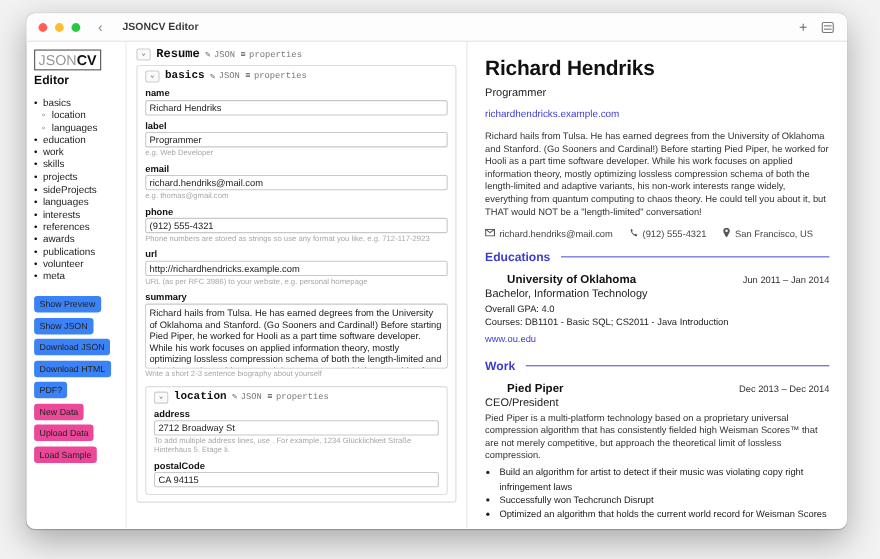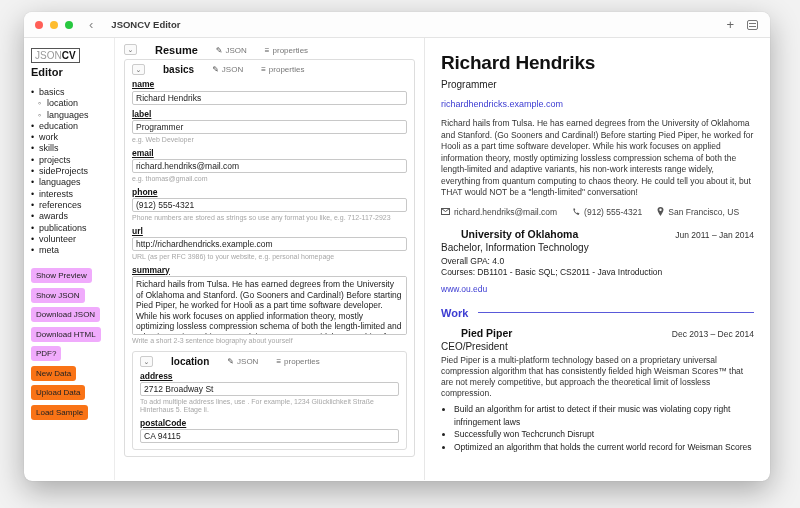--- a/index.html
+++ b/index.html
@@ -17,44 +17,44 @@
   .plus { font-size:13px; line-height:1; }
   .tabs-icon { position:relative; width:11px; height:10px; border:1px solid #777; border-radius:2px; }
   .tabs-icon::before { content:""; position:absolute; left:1px; right:1px; top:2px; height:1px; background:#777; }
   .tabs-icon::after { content:""; position:absolute; left:1px; right:1px; top:5px; height:1px; background:#777; }
 
   
   .app { display:flex; height:442px; }
 
   
   .sidebar { flex:0 0 91px; padding:7px 6px 0 7px; border-right:1px solid #ececec; }
-  .logo-box { display:inline-block; border:1px solid #555; padding:1px 3px; font-size:10px; }
+  .logo-box { display:inline-block; border:1px solid #555; padding:1px 3px; font-size:13px; }
   .logo-box .lj { color:#999; } .logo-box .lc { color:#111; font-weight:800; }
   .app-name { font-weight:800; font-size:11px; color:#111; margin:3px 0 9px; }
   .nav { list-style:none; font-size:9px; color:#222; }
   .nav li { line-height:11.3px; cursor:pointer; }
   .nav li.lvl0 { padding-left:8px; position:relative; }
   .nav li.lvl0::before { content:"•"; position:absolute; left:0; color:#111; }
   .nav li.lvl1 { padding-left:16px; position:relative; }
   .nav li.lvl1::before { content:"◦"; position:absolute; left:7px; color:#555; }
   .side-btns { margin-top:12px; }
-  .sbtn { display:block; border:none; border-radius:3px; font-size:8px; padding:3px 5px; margin-bottom:4.5px; color:#222; background:#f0abfc; cursor:pointer; text-align:left; font-family:inherit; }
-  .sbtn.green { background:#f97316; }
+  .sbtn { display:block; border:none; border-radius:3px; font-size:8px; padding:3px 5px; margin-bottom:4.5px; color:#222; background:#3b82f6; cursor:pointer; text-align:left; font-family:inherit; }
+  .sbtn.green { background:#ec4899; }
 
   
   .form-panel { flex:0 0 310px; border-right:1px solid #e7e7e7; padding:6px 9px 0 9px; overflow:hidden; }
-  .hdr { display:flex; gap:18px; }
+  .hdr { display:flex; gap:5px;font-family:Liberation Mono, monospace; }
   .chev { width:13px; height:11px; border:1px solid #ccc; border-radius:2px; background:#fafafa; color:#666; font-size:7px; line-height:9px; text-align:center; cursor:pointer; flex:0 0 auto; }
   .root-title { font-size:11px; font-weight:800; color:#111; }
   .sec-title { font-size:10px; font-weight:800; color:#111; }
   .mini { display:flex; align-items:center; gap:3px; font-size:8px; color:#777; cursor:pointer; }
   .mini .ic { font-size:8px; color:#555; }
   .box { border:1px solid #ddd; border-radius:3px; padding:4px 7px 6px; margin-top:3px; background:#fff; }
   .box.inner { margin-top:6px; }
-  .f-label { font-size:8.5px; font-weight:700; color:#111; margin:4px 0 1.5px;text-decoration:underline; }
+  .f-label { font-size:8.5px; font-weight:700; color:#111; margin:4px 0 1.5px; }
   .f-input { display:block; width:100%; height:14px; border:1px solid #c8c8c8; border-radius:2px; font-size:8.5px; padding:0 3px; color:#222; font-family:inherit; background:#fff; }
   textarea.f-input { height:59px; line-height:10.5px; padding:2px 3px; resize:none; }
   .hint { font-size:7px; line-height:8px; color:#a7a7a7; margin-top:1.5px; }
 
   
   .preview { flex:1; padding:10px 16px 0 16px; overflow:hidden; color:#222; }
   .pv-name { font-size:19px; font-weight:800; color:#111; margin:4px 0 5px; letter-spacing:-.2px; }
   .pv-label { font-size:10px; margin-bottom:3px; }
   .pv-link { font-size:9px; color:var(--accent); text-decoration:none; display:inline-block; }
   .pv-summary { font-size:8.5px; line-height:11.5px; color:#333; margin:7px 0 8px; }
@@ -235,20 +235,24 @@
         </span>
         <span class="c-item">
           <svg width="7" height="9" viewBox="0 0 7 9">
               <path d="M3.5 0 C1.6 0 0.5 1.3 0.5 2.8 C0.5 4.8 3.5 9 3.5 9 C3.5 9 6.5 4.8 6.5 2.8 C6.5 1.3 5.4 0 3.5 0 Z M3.5 4 A1.2 1.2 0 1 1 3.5 1.6 A1.2 1.2 0 0 1 3.5 4 Z" fill="#555"></path>
             </svg>
           <span>San Francisco, US</span>
         </span>
       </div>
 
       <div class="pv-sec">
+        <div class="sec-h">
+            <span class="t">Educations</span>
+            <span class="rule"></span>
+          </div>
         <div>
           <div class="entry-head">
             <span class="entry-title">University of Oklahoma</span>
             <span class="entry-dates">Jun 2011 – Jan 2014</span>
           </div>
           <div class="entry-sub">Bachelor, Information Technology</div>
           <div class="entry-meta">Overall GPA: 4.0</div>
           <div class="entry-meta">Courses: DB1101 - Basic SQL; CS2011 - Java Introduction</div>
           <a class="e-link">www.ou.edu</a>
         </div>

